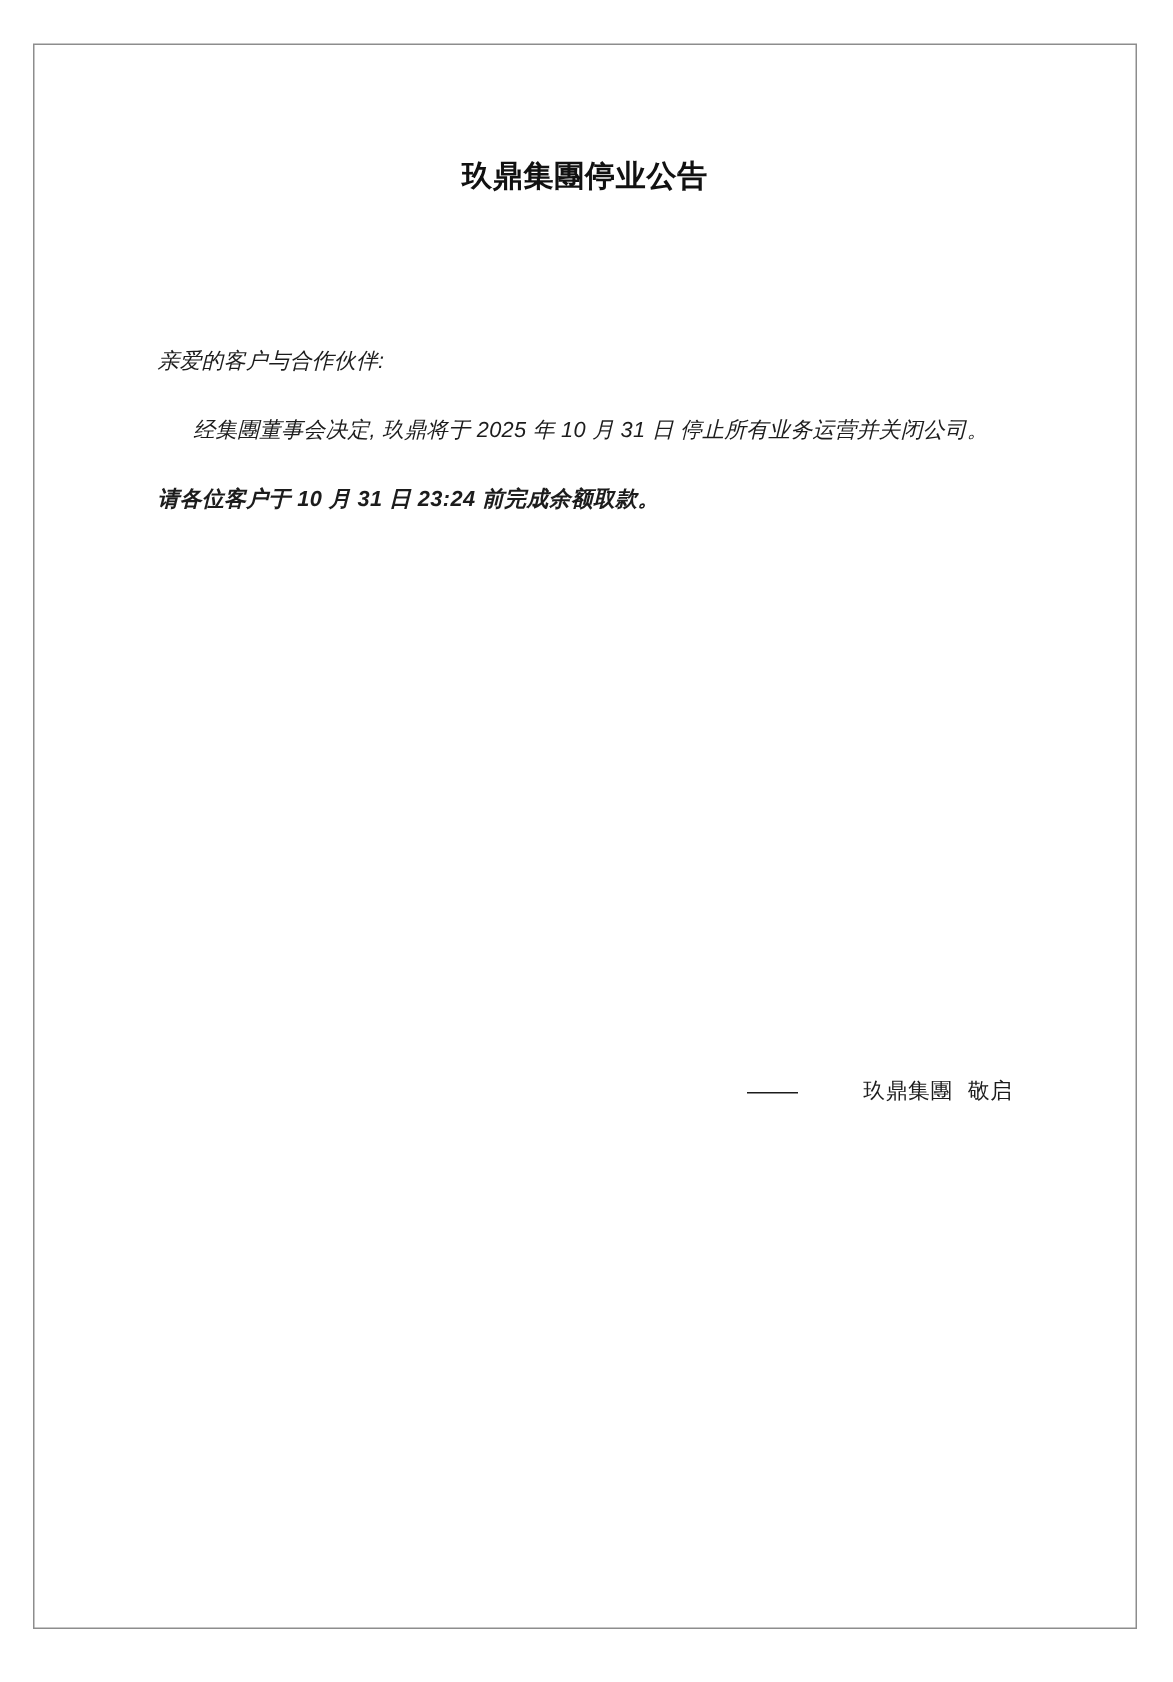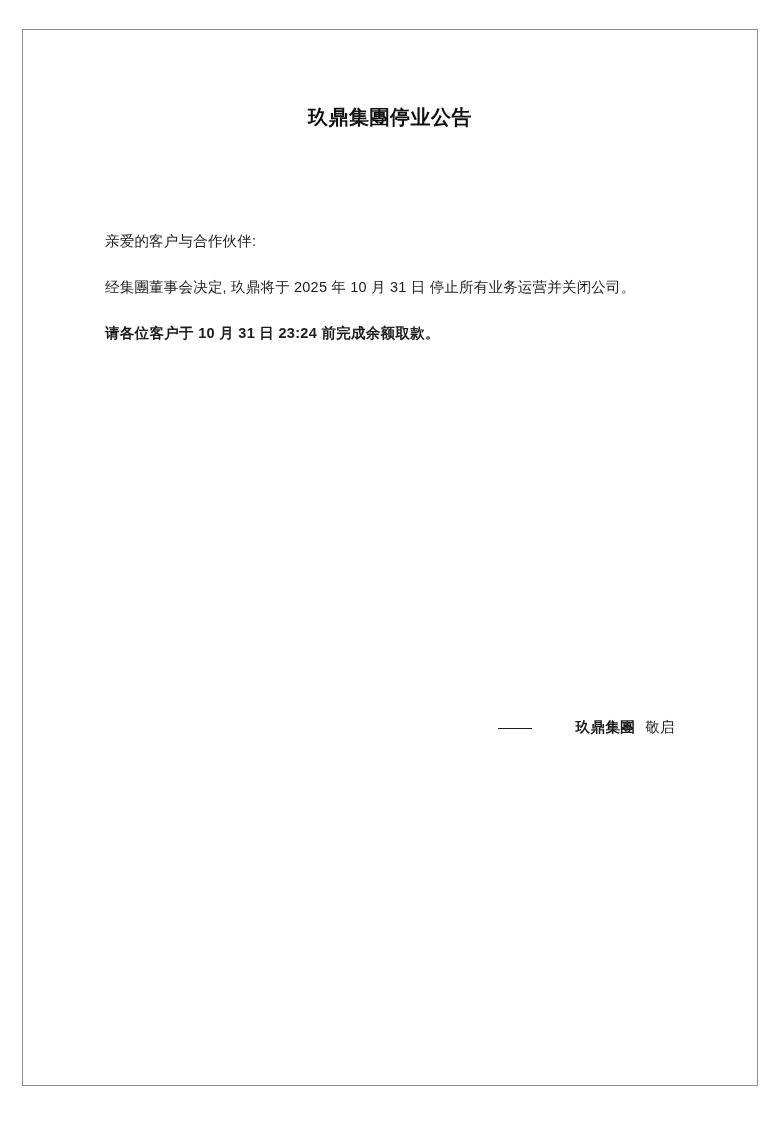--- a/index.html
+++ b/index.html
@@ -51,33 +51,35 @@
     font-size: 20px;
     font-weight: bold;
     letter-spacing: 0.5px;
     color: #111111;
   }
   .body-block {
     position: absolute;
     left: 82px;
     top: 188px;
     width: 578px;
+    font-style: italic;
   }
   .para {
     font-size: 14.5px;
     line-height: 46px;
     color: #1c1c1c;
     letter-spacing: 0.2px;
   }
   .para.bold {
     font-weight: bold;
     letter-spacing: 0.3px;
   }
   .para.wrap {
     line-height: 46px;
+    text-align: center;
   }
   .spacer-lg {
     height: 80px;
   }
   .sign-block {
     position: absolute;
     right: 82px;
     top: 688px;
     display: flex;
     align-items: center;
@@ -87,21 +89,21 @@
   }
   .sign-dash {
     display: inline-block;
     width: 34px;
     height: 1px;
     background: #1c1c1c;
     position: relative;
     top: 1px;
   }
   .sign-name {
-    font-weight: bold;
+    font-weight: normal;
     letter-spacing: 0.4px;
     margin-left: 34px;
   }
   .sign-suffix {
     letter-spacing: 0.4px;
   }
 </style>
 </head>
 <body>
 

